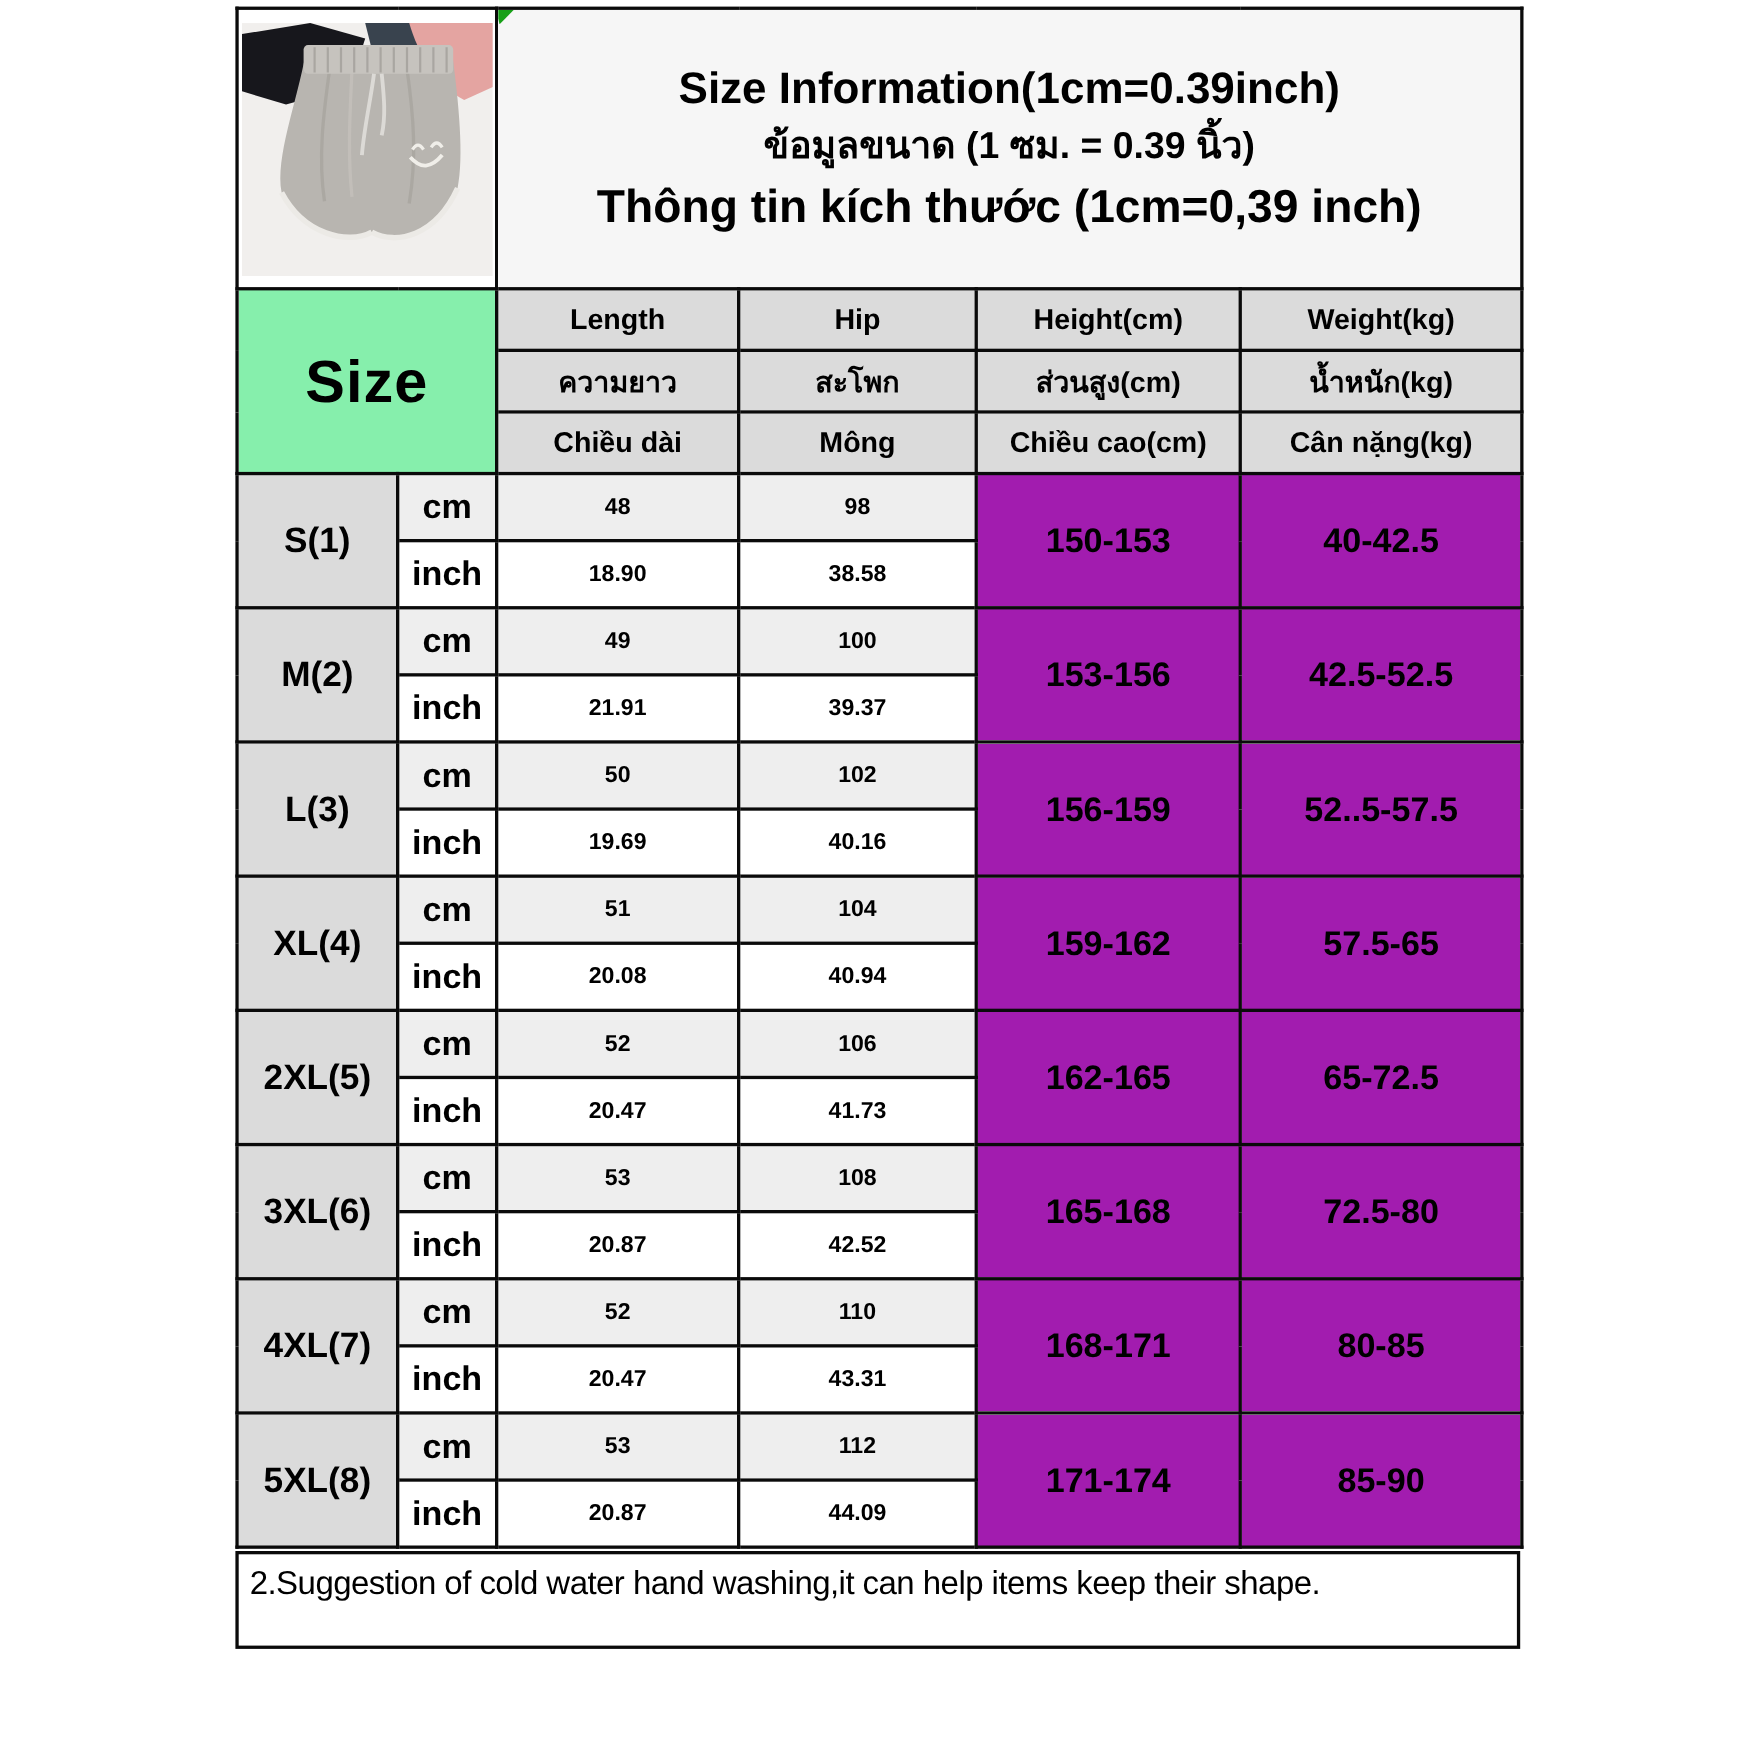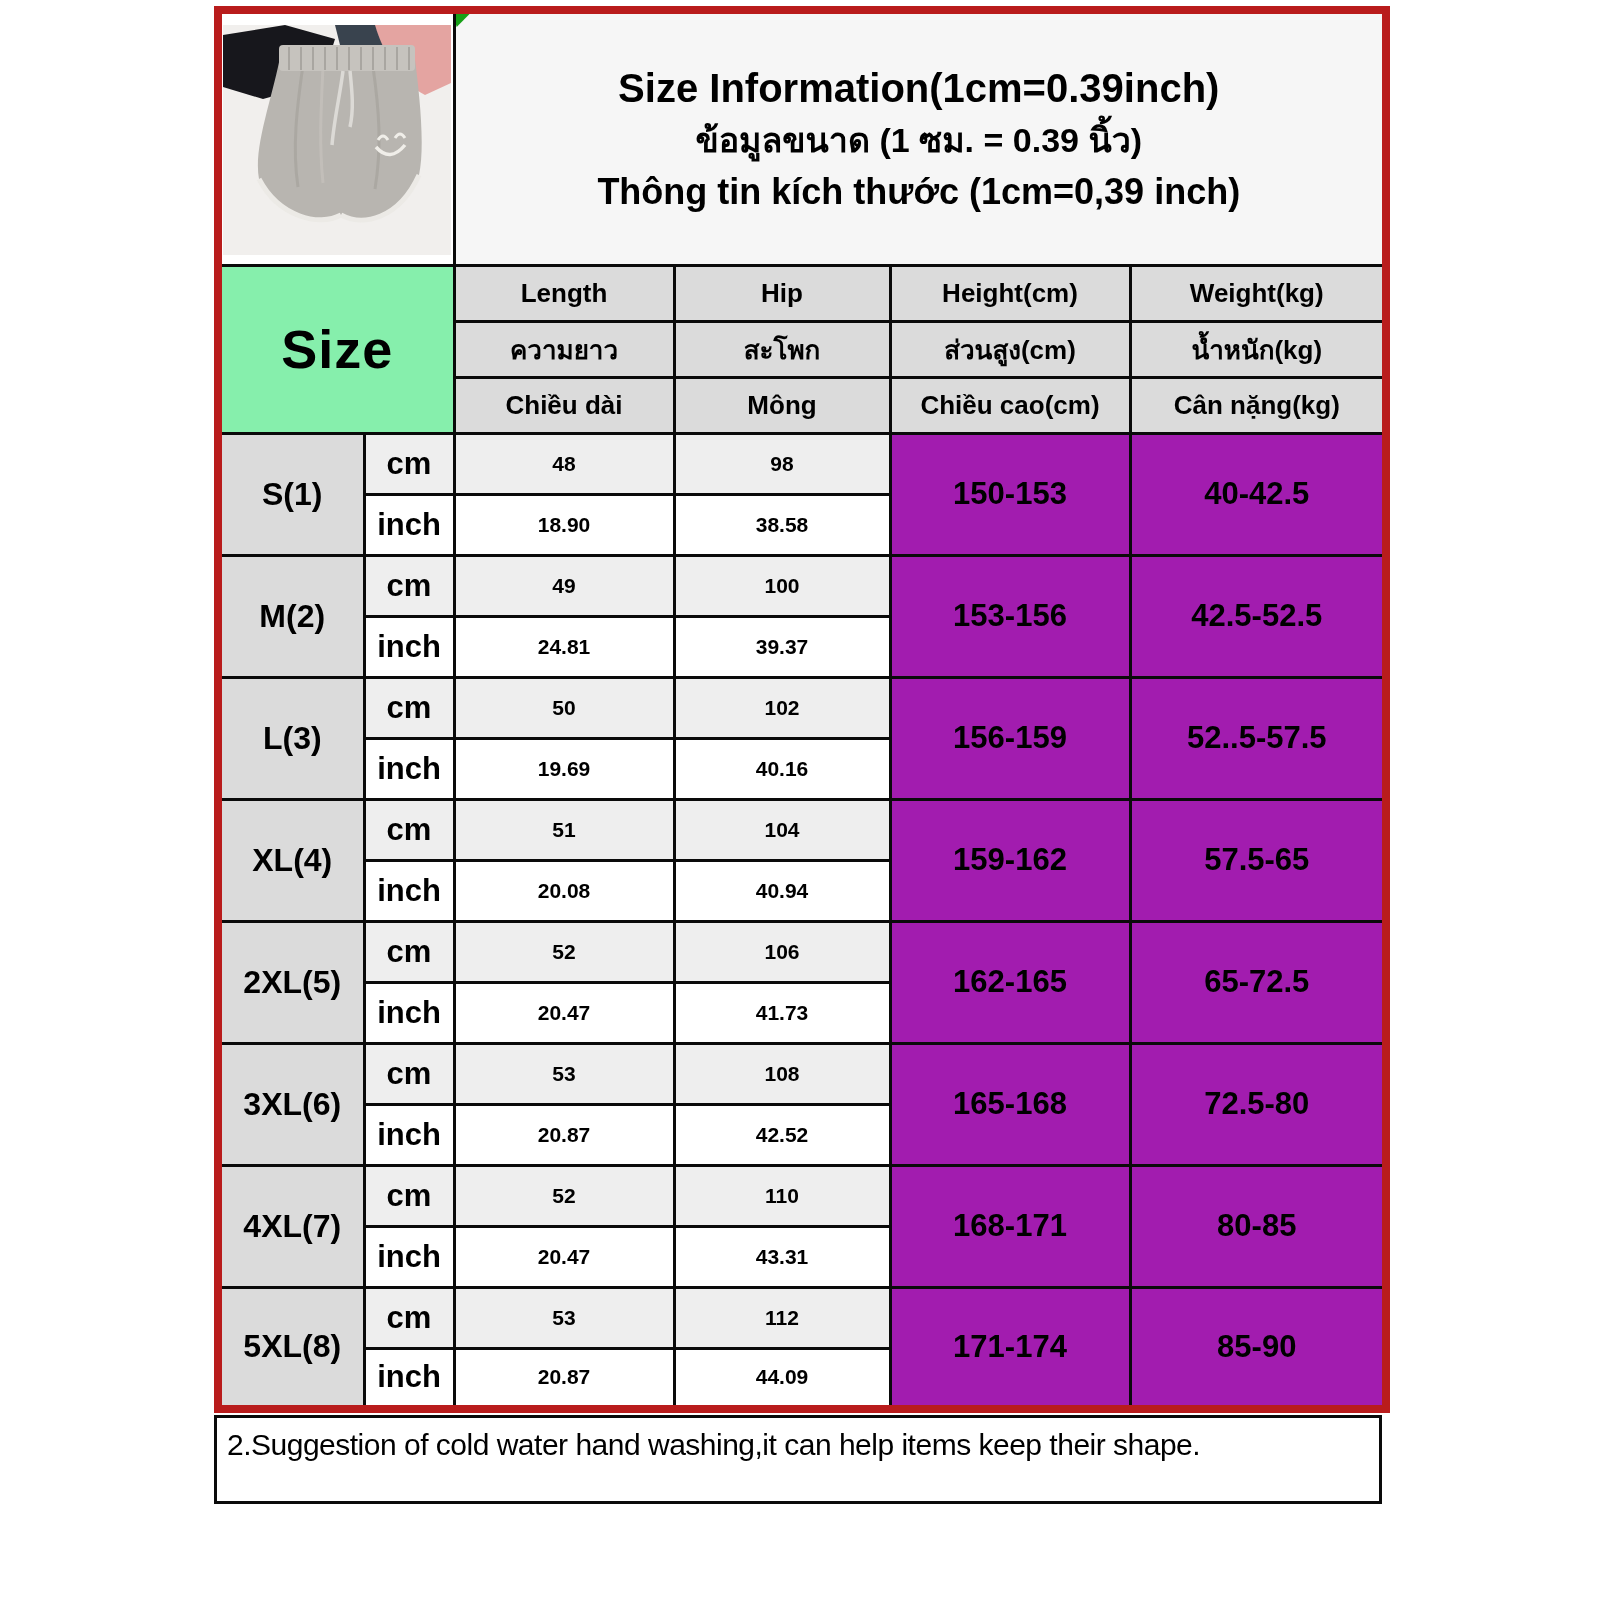--- a/index.html
+++ b/index.html
@@ -6,39 +6,39 @@
   body{
     width:1600px;height:1600px;position:relative;
     background:#ffffff;color:#000;
     font-family:"Liberation Sans","DejaVu Sans",sans-serif;
     -webkit-font-smoothing:antialiased;
   }
   .sheet{position:absolute;left:214px;top:6px;width:1168px;}
 
   table.size-table{
     border-collapse:collapse;table-layout:fixed;width:1168px;
-    border:8px solid #b91c1c;
+    border:3px solid #b91c1c;
   }
   table.size-table td{
     border:3px solid #0a0a0a;text-align:center;vertical-align:middle;
     font-weight:bold;overflow:hidden;padding:0;
   }
 
   
   tr.title-row{height:255px;}
   td.c-photo{background:#ffffff;}
   .photo{width:228px;height:230px;margin:10px auto 8px auto;}
   td.c-title{background:#f6f6f6;position:relative;}
   .corner-flag{
     position:absolute;left:-3px;top:-2px;width:19px;height:15px;
     background:#17a017;clip-path:polygon(0 0,100% 0,22% 100%);
   }
   .t1{font-size:40px;line-height:1.1;}
   .t2{font-size:34px;line-height:1.1;margin-top:12px;}
-  .t3{font-size:36px;line-height:1.1;margin-top:12px;}
+  .t3{font-size:42px;line-height:1.1;margin-top:12px;}
 
   
   tr.hdr-row{height:56px;}
   td.hdr{background:#dbdbdb;font-size:26px;}
   td.c-sizehead{background:#86efac;font-size:54px;letter-spacing:1px;margin-top:36px;}
 
   
   tr.d{height:61px;}
   td.c-size{background:#dbdbdb;font-size:32px;}
   td.c-unit{font-size:31px;background:#ffffff;}
@@ -163,21 +163,21 @@
     <tr class="d">
       <td class="c-size" rowspan="2">M(2)</td>
       <td class="c-unit shade">cm</td>
       <td class="c-val shade">49</td>
       <td class="c-val shade">100</td>
       <td class="c-merge" rowspan="2">153-156</td>
       <td class="c-merge" rowspan="2">42.5-52.5</td>
     </tr>
     <tr class="d">
       <td class="c-unit">inch</td>
-      <td class="c-val">24.81</td>
+      <td class="c-val">21.91</td>
       <td class="c-val">39.37</td>
     </tr>
 
     <tr class="d">
       <td class="c-size" rowspan="2">L(3)</td>
       <td class="c-unit shade">cm</td>
       <td class="c-val shade">50</td>
       <td class="c-val shade">102</td>
       <td class="c-merge" rowspan="2">156-159</td>
       <td class="c-merge" rowspan="2">52..5-57.5</td>

